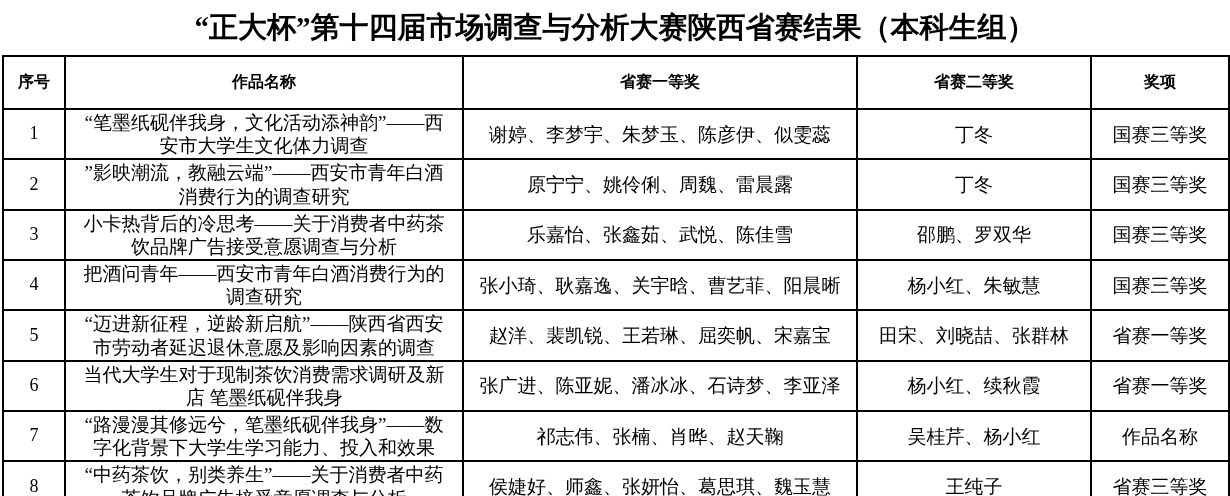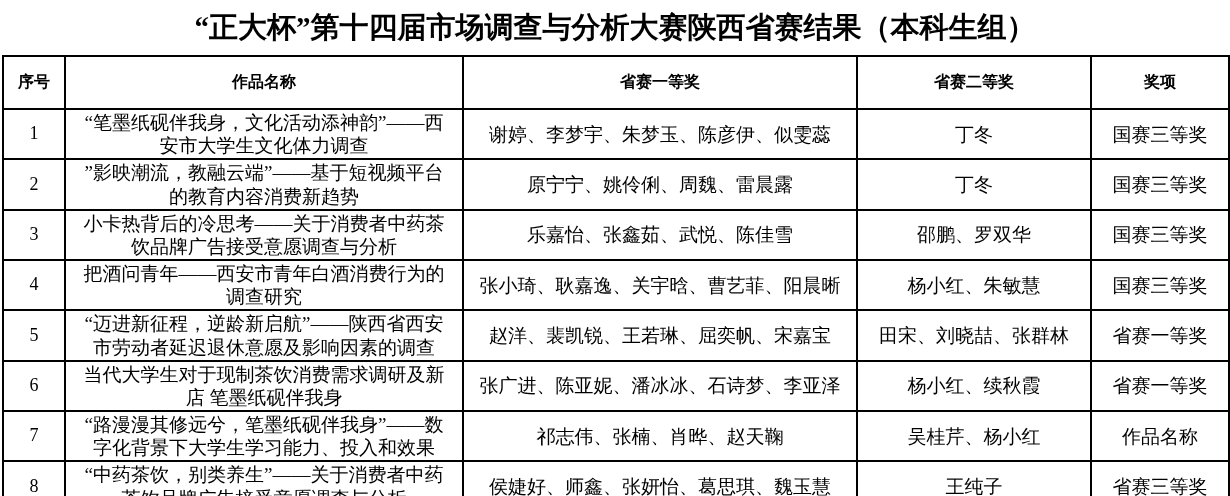--- a/index.html
+++ b/index.html
@@ -87,21 +87,21 @@
     <tbody>
       <tr>
         <td class="c-no">1</td>
         <td class="c-title">“笔墨纸砚伴我身，文化活动添神韵”——西安市大学生文化体力调查</td>
         <td class="c-members">谢婷、李梦宇、朱梦玉、陈彦伊、似雯蕊</td>
         <td class="c-advisor">丁冬</td>
         <td class="c-award">国赛三等奖</td>
       </tr>
       <tr>
         <td class="c-no">2</td>
-        <td class="c-title">”影映潮流，教融云端”——基于短视频平台的教育内容消费新趋势</td>
+        <td class="c-title">”影映潮流，教融云端”——西安市青年白酒消费行为的调查研究</td>
         <td class="c-members">原宁宁、姚伶俐、周魏、雷晨露</td>
         <td class="c-advisor">丁冬</td>
         <td class="c-award">国赛三等奖</td>
       </tr>
       <tr>
         <td class="c-no">3</td>
         <td class="c-title">小卡热背后的冷思考——关于消费者中药茶饮品牌广告接受意愿调查与分析</td>
         <td class="c-members">乐嘉怡、张鑫茹、武悦、陈佳雪</td>
         <td class="c-advisor">邵鹏、罗双华</td>
         <td class="c-award">国赛三等奖</td>

